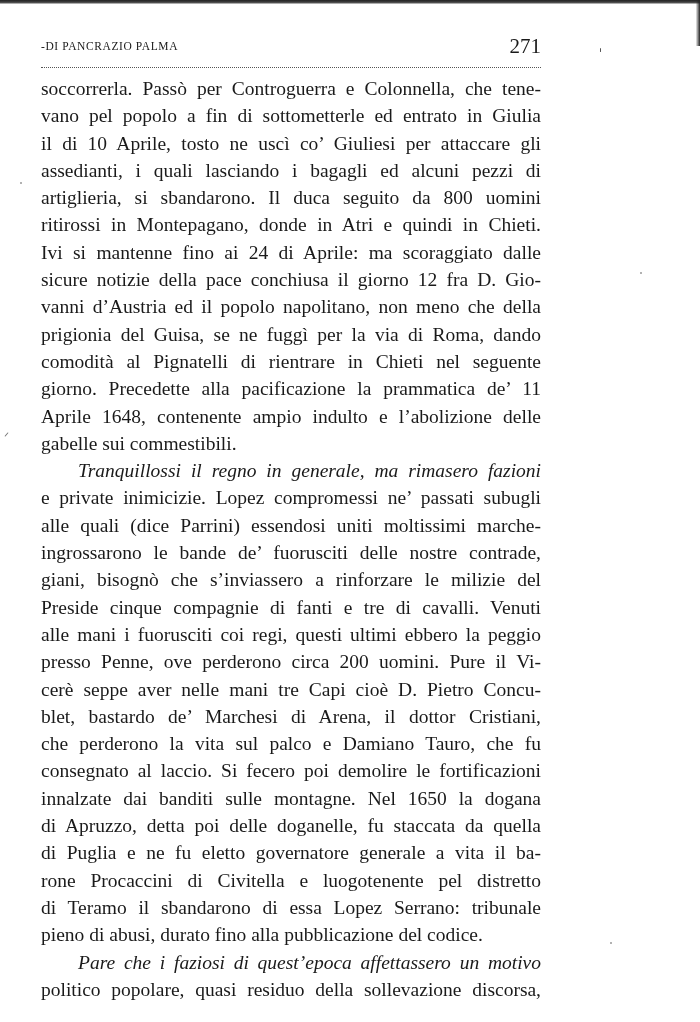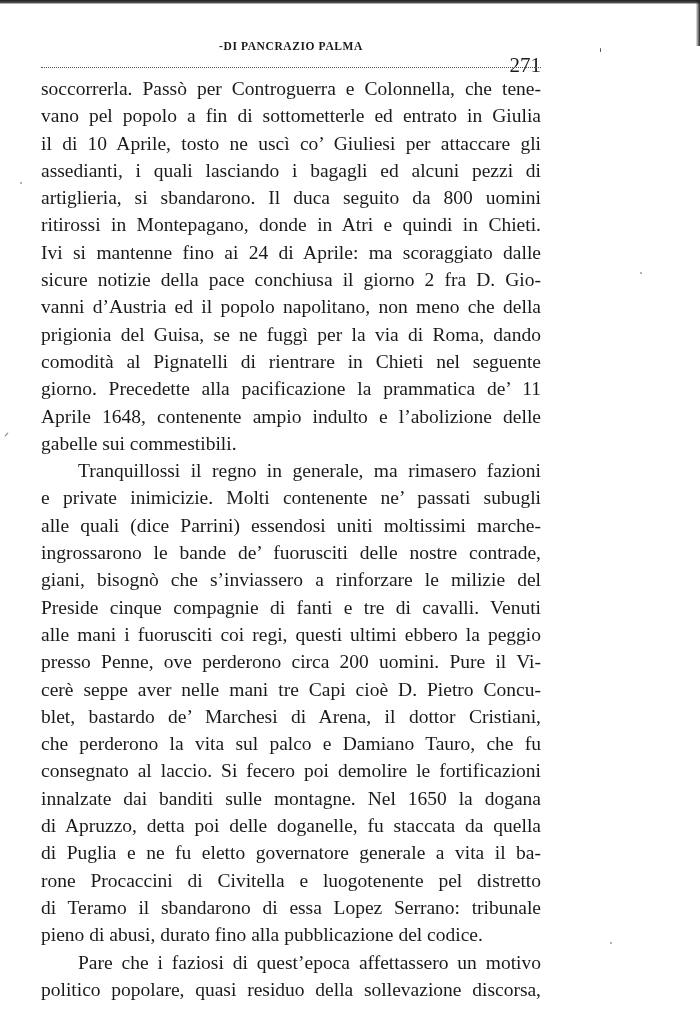--- a/index.html
+++ b/index.html
@@ -31,33 +31,32 @@
       position: absolute;
       left: 41px;
       top: 36px;
       width: 500px;
       height: 24px;
     }
     .running-title {
       position: absolute;
       left: 0;
       width: 500px;
-      text-align: center;
+      text-align: left;
       top: 4px;
       font-size: 11.5px;
       letter-spacing: 0.6px;
       font-variant: small-caps;
-      font-weight: bold;
+      font-weight: normal;
     }
     .page-number {
       position: absolute;
       right: 0;
       top: -2px;
       font-size: 21px;
-      margin-top: 19px;
     }
     .rule {
       position: absolute;
       left: 41px;
       top: 67px;
       width: 500px;
       height: 0;
       border-top: 1px dotted #555;
     }
     .text-block {
@@ -73,20 +72,21 @@
       font-size: 19.5px;
       white-space: nowrap;
       text-align: justify;
       text-align-last: justify;
     }
     .line.last {
       text-align-last: left;
     }
     .line.indent {
       padding-left: 37px;
+      font-style: italic;
     }
     .speck {
       position: absolute;
       width: 2px; height: 2px;
       background: #999;
       border-radius: 1px;
     }
   </style>
 </head>
 <body>
@@ -102,31 +102,31 @@
 
 <div class="text-block" id="text-block">
     <div>
       <span class="line">soccorrerla. Passò per Controguerra e Colonnella, che tene-</span>
       <span class="line">vano pel popolo a fin di sottometterle ed entrato in Giulia</span>
       <span class="line">il di 10 Aprile, tosto ne uscì co’ Giuliesi per attaccare gli</span>
       <span class="line">assedianti, i quali lasciando i bagagli ed alcuni pezzi di</span>
       <span class="line">artiglieria, si sbandarono. Il duca seguito da 800 uomini</span>
       <span class="line">ritirossi in Montepagano, donde in Atri e quindi in Chieti.</span>
       <span class="line">Ivi si mantenne fino ai 24 di Aprile: ma scoraggiato dalle</span>
-      <span class="line">sicure notizie della pace conchiusa il giorno 2 fra D. Gio-</span>
+      <span class="line">sicure notizie della pace conchiusa il giorno 12 fra D. Gio-</span>
       <span class="line">vanni d’Austria ed il popolo napolitano, non meno che della</span>
       <span class="line">prigionia del Guisa, se ne fuggì per la via di Roma, dando</span>
       <span class="line">comodità al Pignatelli di rientrare in Chieti nel seguente</span>
       <span class="line">giorno. Precedette alla pacificazione la prammatica de’ 11</span>
       <span class="line">Aprile 1648, contenente ampio indulto e l’abolizione delle</span>
       <span class="line last">gabelle sui commestibili.</span>
     </div>
     <div>
       <span class="line indent">Tranquillossi il regno in generale, ma rimasero fazioni</span>
-      <span class="line">e private inimicizie. Molti contenente ne’ passati subugli</span>
+      <span class="line">e private inimicizie. Lopez compromessi ne’ passati subugli</span>
       <span class="line">alle quali (dice Parrini) essendosi uniti moltissimi marche-</span>
       <span class="line">ingrossarono le bande de’ fuorusciti delle nostre contrade,</span>
       <span class="line">giani, bisognò che s’inviassero a rinforzare le milizie del</span>
       <span class="line">Preside cinque compagnie di fanti e tre di cavalli. Venuti</span>
       <span class="line">alle mani i fuorusciti coi regi, questi ultimi ebbero la peggio</span>
       <span class="line">presso Penne, ove perderono circa 200 uomini. Pure il Vi-</span>
       <span class="line">cerè seppe aver nelle mani tre Capi cioè D. Pietro Concu-</span>
       <span class="line">blet, bastardo de’ Marchesi di Arena, il dottor Cristiani,</span>
       <span class="line">che perderono la vita sul palco e Damiano Tauro, che fu</span>
       <span class="line">consegnato al laccio. Si fecero poi demolire le fortificazioni</span>

